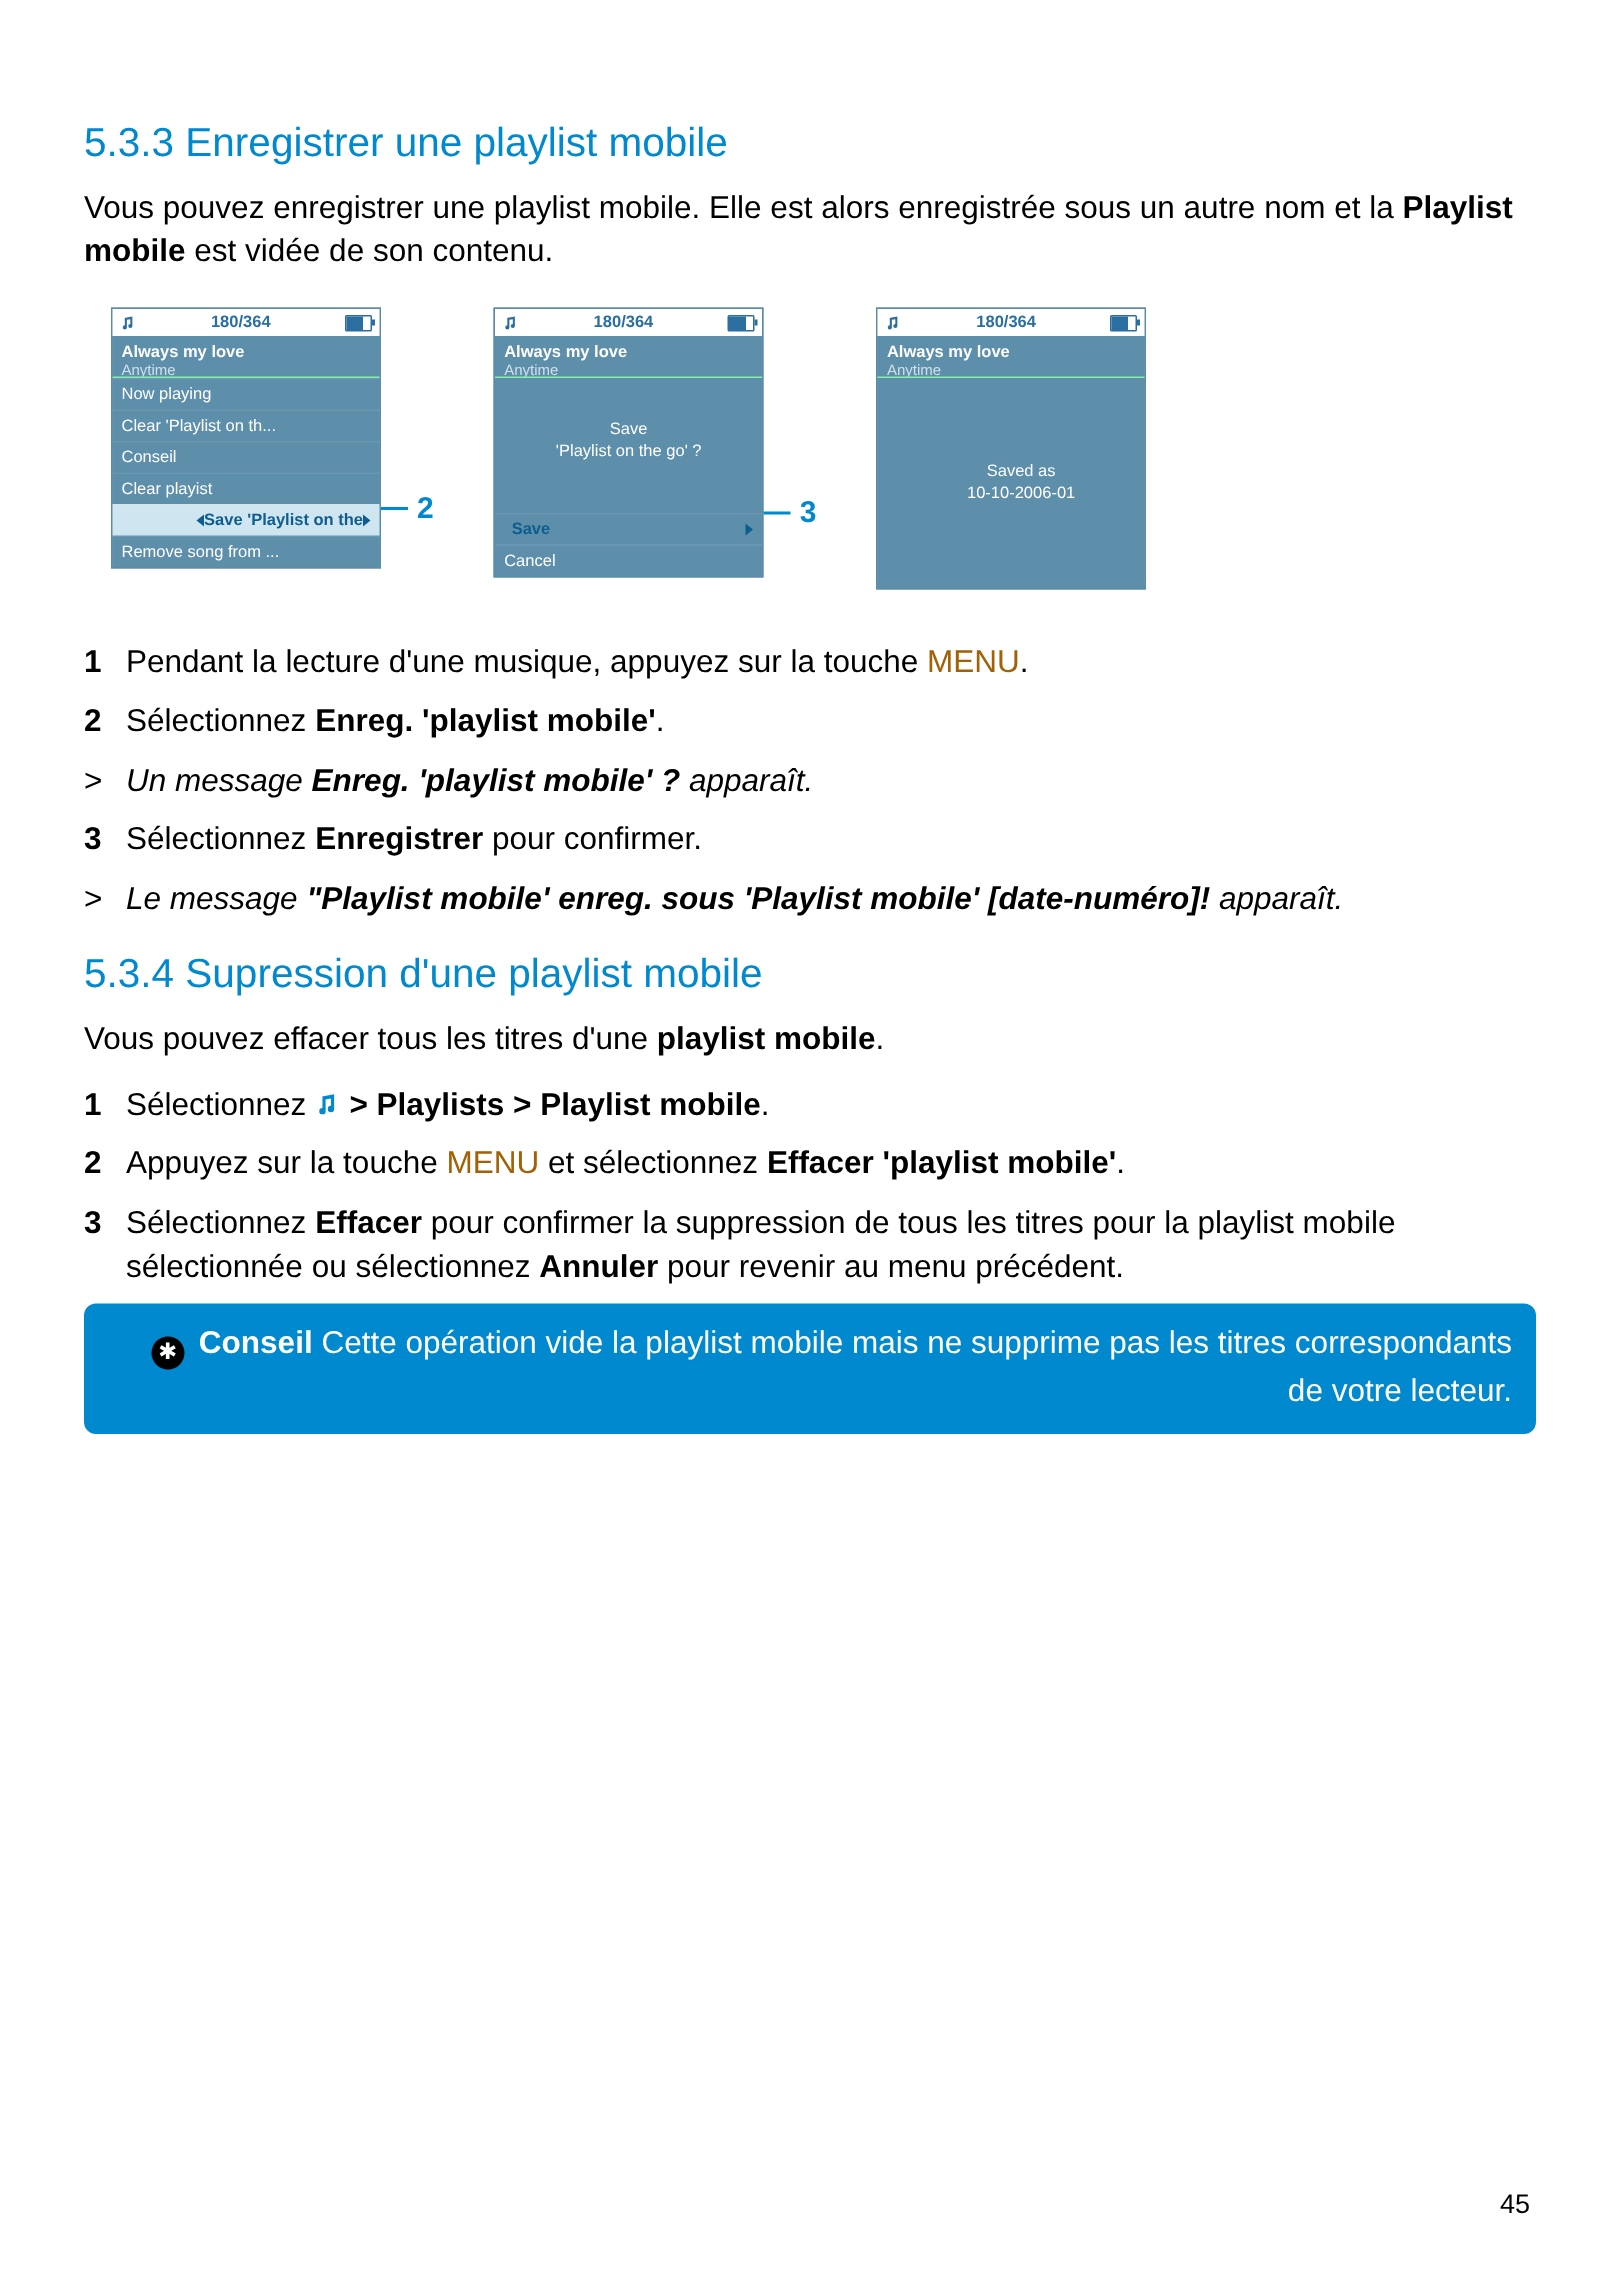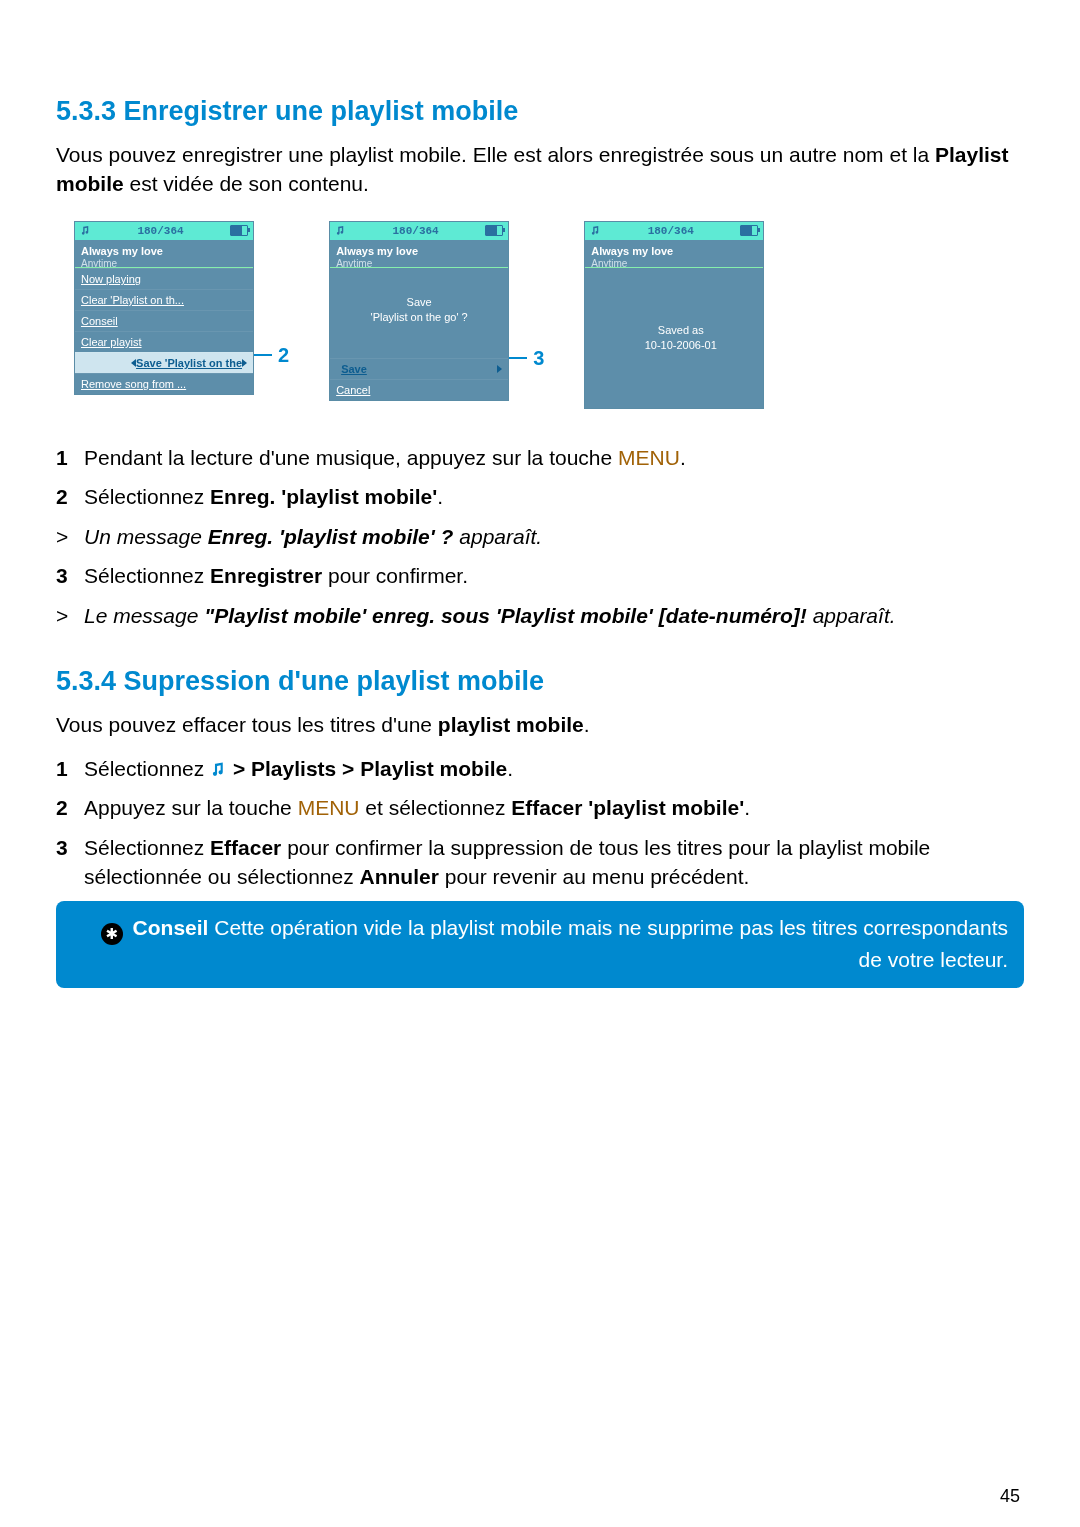--- a/index.html
+++ b/index.html
@@ -9,22 +9,22 @@
     background: #fff;
     color: #000;
     width: 1080px;
     box-sizing: border-box;
     position: relative;
     min-height: 1527px;
   }
   h2 {
     color: #0089cf;
     font-size: 27px;
-    font-weight: bold;
-    margin: 36px 0 14px 0;
+    font-weight: normal;
+    margin: 20px 0 14px 0;
   }
   .body-text {
     font-size: 21px;
     line-height: 1.38;
     margin: 0 0 14px 0;
   }
   .bold { font-weight: bold; }
   .blue { color: #a16207; }
 
   .screens-row {
@@ -39,29 +39,28 @@
   }
   .screen {
     width: 178px;
     border: 1px solid #5a8ca6;
     background: #6f9fbb;
     font-family: Arial, sans-serif;
     color: #fff;
     font-size: 11px;
   }
   .screen-header {
-    background: #5eead4;
+    background: #ffffff;
     color: #2a6fa0;
     font-size: 11px;
     font-weight: bold;
     display: flex;
-    align-items: flex-start;
+    align-items: flex-end;
     justify-content: space-between;
     padding: 3px 5px;
-    font-family: Liberation Mono, monospace;
   }
   .music-icon-blue {
     width: 11px; height: 11px;
     display:inline-block;
   }
   .batt {
     width: 16px; height: 9px;
     border: 1px solid #2a6fa0; border-radius: 1px;
     position: relative;
     background: linear-gradient(to right, #2a6fa0 70%, transparent 70%);
@@ -85,21 +84,20 @@
     overflow: hidden;
   }
   .menu-list {
     background: #5d8eaa;
   }
   .menu-item {
     padding: 4px 6px;
     border-top: 1px solid rgba(255,255,255,0.08);
     color: #fff;
     font-size: 11px;
-    text-decoration: underline;
   }
   .menu-item.highlight {
     background: #cfe5ef;
     color: #0d5d90;
     font-weight: bold;
     display: flex;
     justify-content: flex-end;
     align-items: center;
   }
   .tri-left, .tri-right {
@@ -181,21 +179,21 @@
     border-radius: 50%;
     background:#000;
     color:#fff;
     align-items:center; justify-content:center;
     font-size:15px;
     vertical-align:-4px;
     margin-right:4px;
   }
   .page-num {
     position: absolute;
-    bottom: 20px;
+    bottom: 47px;
     right: 60px;
     font-size: 18px;
   }
 </style>
 </head>
 <body>
 
 <h2>5.3.3 Enregistrer une playlist mobile</h2>
 <p class="body-text">
   <span>Vous pouvez enregistrer une playlist mobile. Elle est alors enregistrée sous un autre nom et la </span><span class="bold">Playlist mobile</span><span> est vidée de son contenu.</span>

